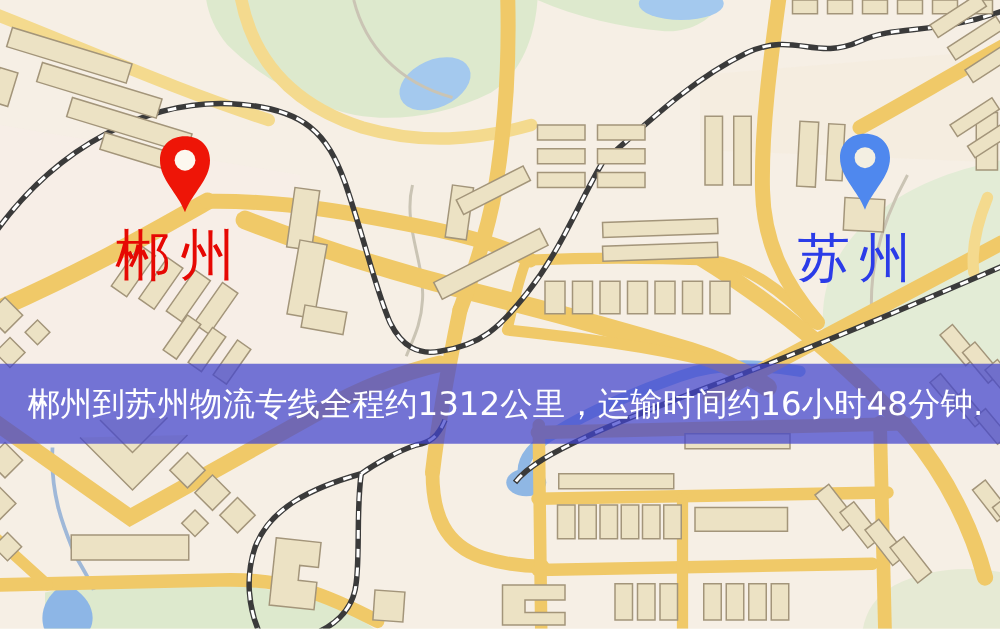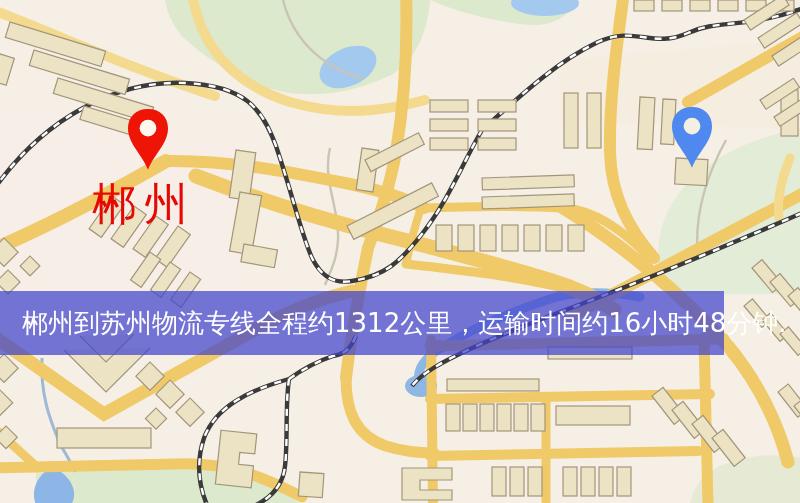--- a/index.html
+++ b/index.html
@@ -18,21 +18,21 @@
   .tr{fill:none;stroke:#cac4b4;stroke-width:2.4;}
   
   .marker-pin{position:absolute;width:50px;height:66px;}
   .pin-origin{left:123px;top:106px;}
   .pin-dest{left:667px;top:104px;}
   .city-label{position:absolute;font-weight:normal;letter-spacing:8px;white-space:nowrap;}
   .label-origin{left:92px;top:175px;font-size:44px;color:#e60803;}
   .label-dest{left:638px;top:179px;font-size:42px;color:#2b3ce8;letter-spacing:7px;}
   
   .banner{
-    position:absolute;left:0;top:291px;width:724px;height:64px;
+    position:absolute;left:0;top:291px;width:800px;height:64px;
     background:rgba(66,68,205,0.73);
     display:flex;align-items:center;box-sizing:border-box;
     padding:0 8px 0 22px;
   }
   .banner span{color:#ffffff;font-size:26px;white-space:nowrap;}
 </style>
 </head>
 <body>
 
 <div class="stage">
@@ -212,18 +212,19 @@
   <svg class="marker-pin pin-origin" viewBox="0 0 60 78">
     <path d="M30,76 C23,57 6,45 6,26 C6,12 16,3 30,3 C44,3 54,12 54,26 C54,45 37,57 30,76 Z" fill="#ee1507"></path>
     <circle cx="30" cy="26" r="10" fill="#fdf8ef"></circle>
   </svg>
   <div class="city-label label-origin">郴州</div>
 
   <svg class="marker-pin pin-dest" viewBox="0 0 60 78">
     <path d="M30,76 C23,57 6,45 6,26 C6,12 16,3 30,3 C44,3 54,12 54,26 C54,45 37,57 30,76 Z" fill="#4f88ee"></path>
     <circle cx="30" cy="26" r="10" fill="#f3efe2"></circle>
   </svg>
+  <div class="city-label label-dest">苏州</div>
 
   <div class="banner">
     <span>郴州到苏州物流专线全程约1312公里，运输时间约16小时48分钟.</span>
   </div>
 
 </div>
 
 </body></html>

